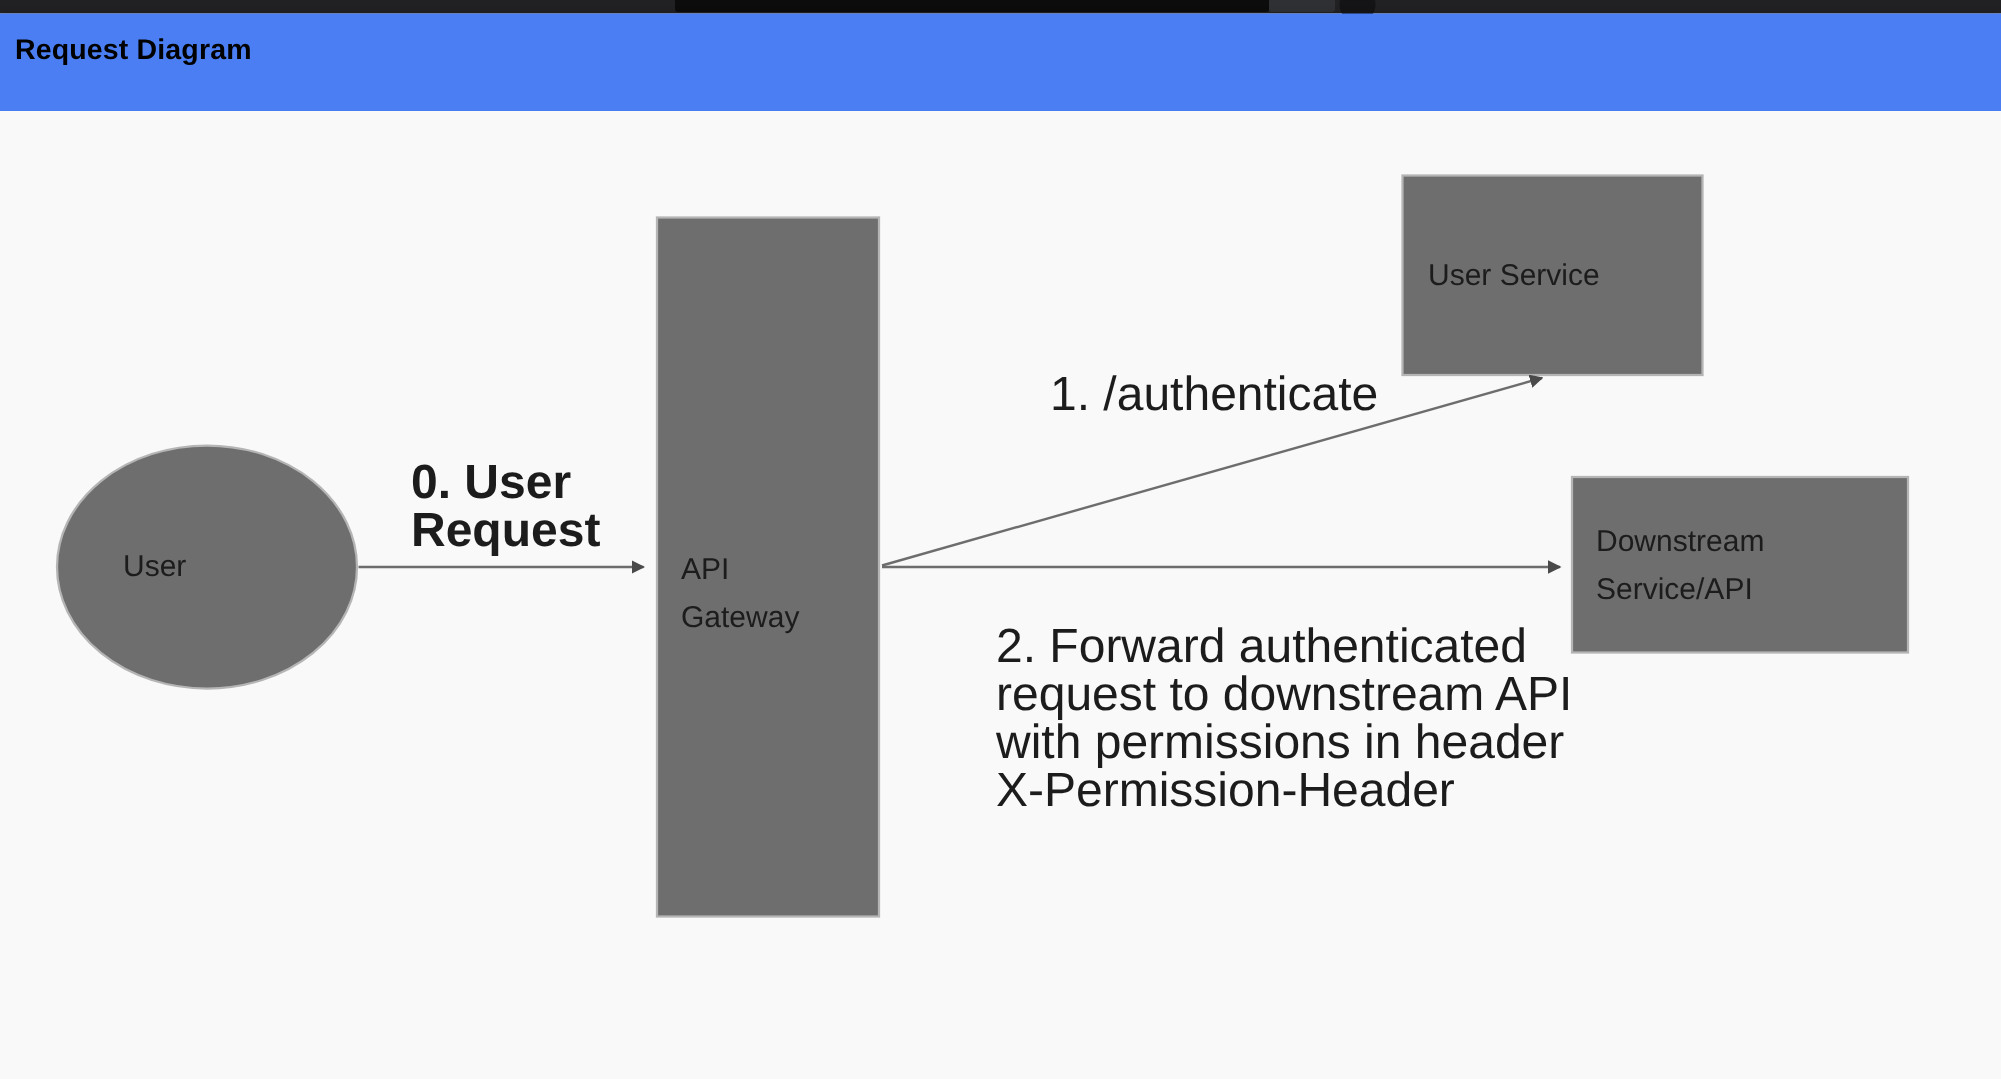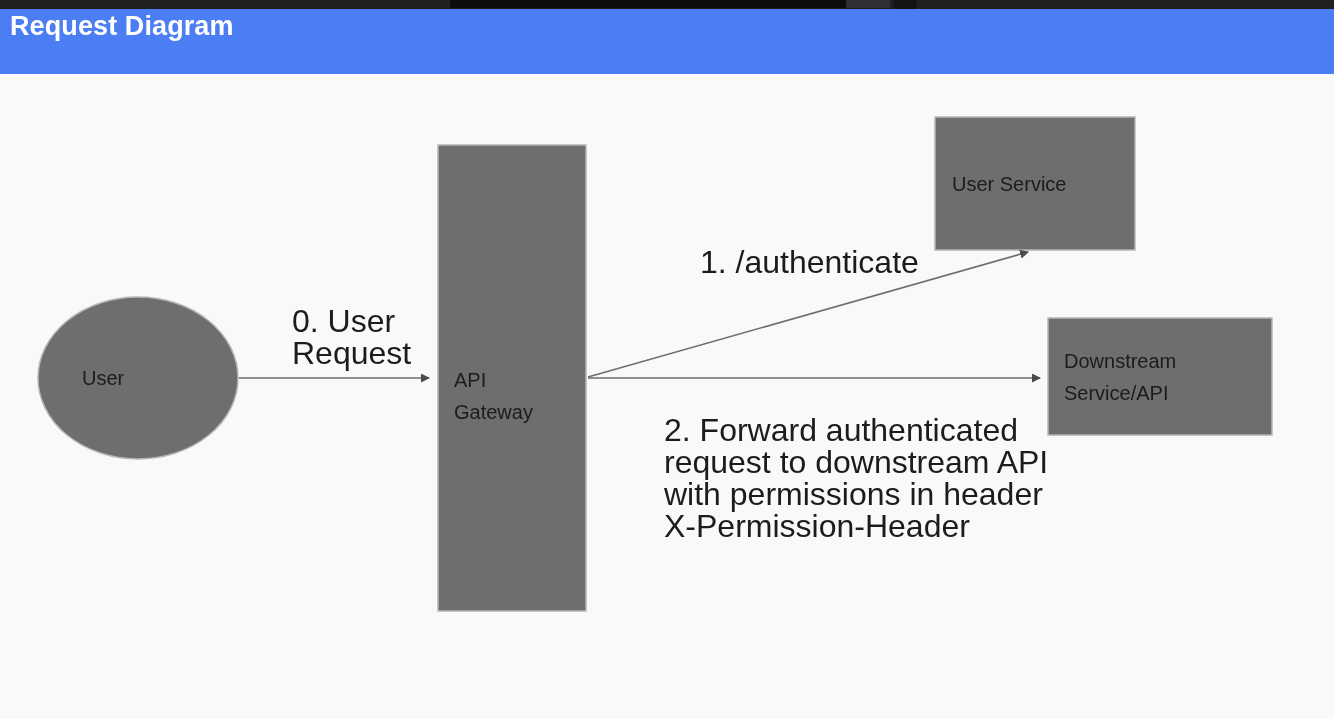--- a/index.html
+++ b/index.html
@@ -53,23 +53,23 @@
     position: absolute;
     left: 0; top: 9px;
     width: 1334px;
     height: 65px;
     background: #4a7ef2;
     box-shadow: 0 3px 7px rgba(0,0,0,0.30);
   }
   .appbar-title {
     position: absolute;
     left: 10px;
-    top: 2px;
-    color: #ffffff;
-    font-size: 27px;
+    top: 14px;
+    color: #000000;
+    font-size: 19px;
     font-weight: bold;
     letter-spacing: 0.1px;
     white-space: nowrap;
   }
 
   
   .canvas {
     position: absolute;
     left: 0; top: 74px;
     width: 1334px;
@@ -96,21 +96,21 @@
     line-height: 32px;
     white-space: pre;
   }
 
   
   #label-user        { left: 82px;  top: 288px; }
   #label-gateway     { left: 454px; top: 271px; margin-top: 19px; }
   #label-userservice { left: 952px; top: 94px;  }
   #label-downstream  { left: 1064px;top: 271px; }
 
-  #label-edge0 { left: 292px; top: 231px; }
+  #label-edge0 { left: 274px; top: 231px; font-weight: bold; }
   #label-edge1 { left: 700px; top: 172px; }
   #label-edge2 { left: 664px; top: 340px; }
 </style>
 </head>
 <body>
 
 <div id="app">
 
   <div class="chrome-strip">
     <div class="chrome-bar"></div>

